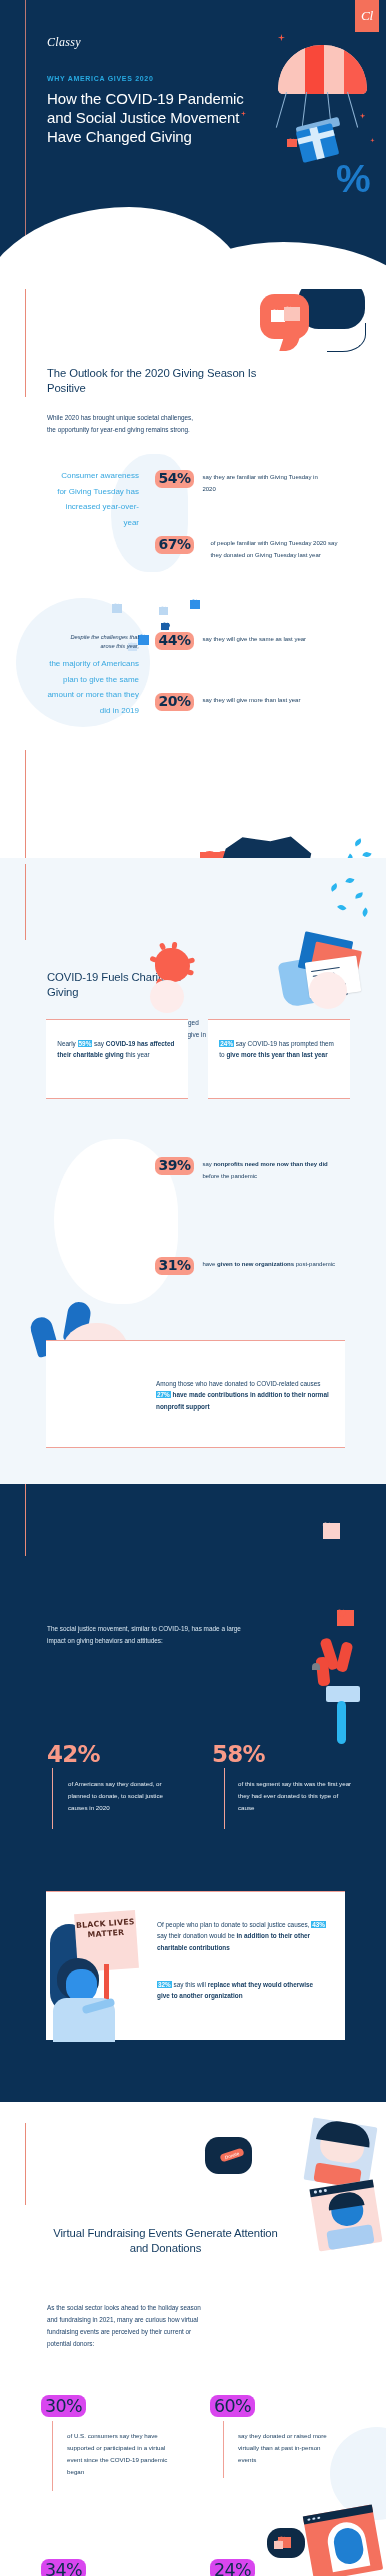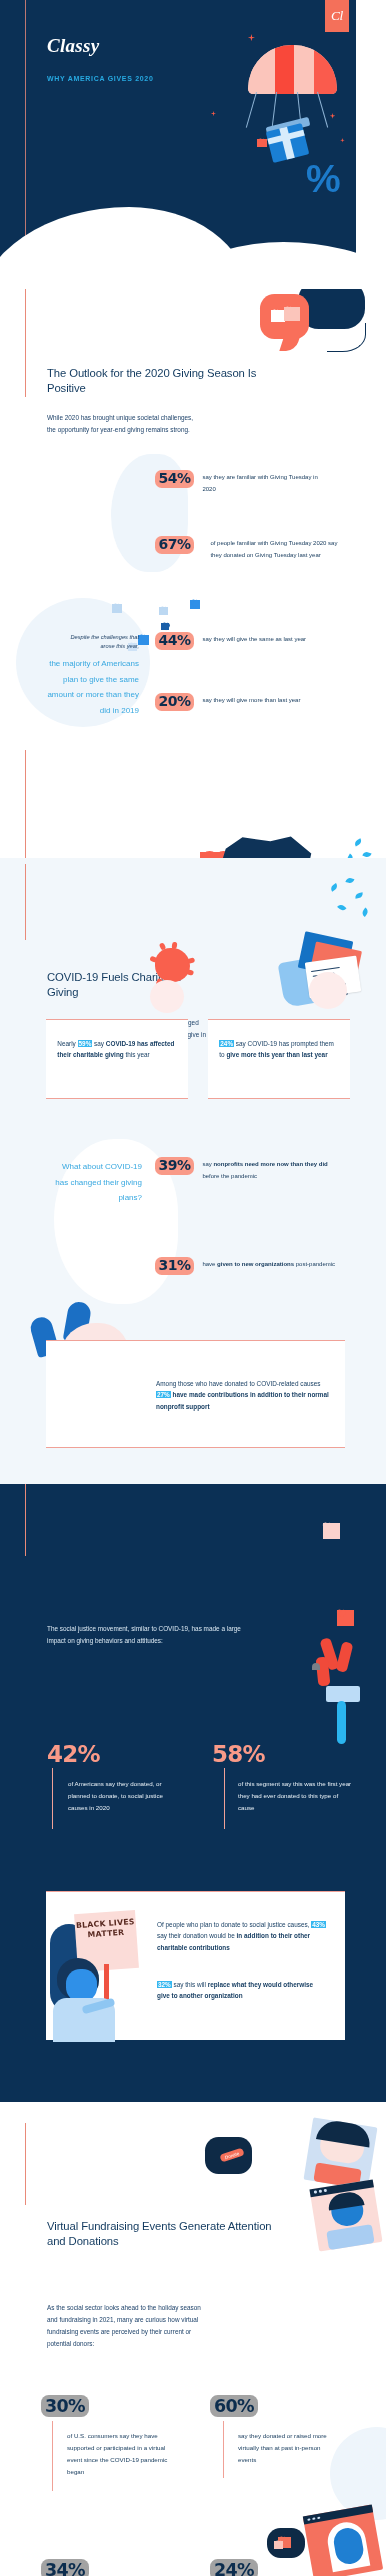--- a/index.html
+++ b/index.html
@@ -8,34 +8,34 @@
     background: #ffffff;
     font-family: "Liberation Sans", sans-serif;
   }
   body { width: 386px; height: 2733px; position: relative; overflow: hidden; }
 
   
   .page { position: relative; width: 386px; height: 2733px; }
 
   
   #hero {
-    position: absolute; left: 0; top: 0; width: 356px; height: 289px;
+    position: absolute; left: 0; top: 0; width: 386px; height: 289px;
     background: #0b3055; overflow: hidden;
   }
   #hero .rule { position: absolute; left: 25px; top: 0; width: 0.5px; height: 237px; background: #e98a79; opacity: .8; }
   .logo-badge {
     position: absolute; right: 7.2px; top: 0; width: 24px; height: 32px;
     background: #f4705a; color: #fff;
     font-family: "Liberation Serif", serif; font-style: italic;
     font-size: 13.4px; line-height: 32px; text-align: center; letter-spacing: -0.5px;
   }
   .classy-logo {
     position: absolute; left: 47px; top: 35px;
     font-family: "Liberation Serif", serif; font-style: italic;
-    font-size: 19px; color: #ffffff; letter-spacing: 0.3px; font-weight: 700;
+    font-size: 12px; color: #ffffff; letter-spacing: 0.3px; font-weight: 400;
   }
   .eyebrow {
     position: absolute; left: 47px; top: 75px;
     color: #27a9e1; font-size: 7px; font-weight: 700; letter-spacing: 0.7px;
   }
   .hero-title {
     position: absolute; left: 47px; top: 89px; width: 222px;
     color: #ffffff; font-size: 15px; line-height: 1.28; font-weight: 300;
     letter-spacing: -0.1px;
   }
@@ -185,21 +185,21 @@
   .blm-pole { position:absolute; left:58px; top:72px; width:4.6px;height:76px;background:#ef5342;}
   .blm-hair { position:absolute; left:11.3px; top:66px; width:42px;height:41px;background:#14365c;border-radius:50% 50% 44% 44%;}
   .blm-face { position:absolute; left:19.6px; top:77px; width:31px;height:33px;background:#2f90e8;border-radius:14.4px;}
   .blm-body { position:absolute; left:7.2px; top:106px; width:62px;height:44px;background:#bcdcf7;border-radius:13.4px 13.4px 0 0;}
   .blm-arm  { position:absolute; left:36px; top:110px; width:33px;height:8.2px;background:#8ec6f2;border-radius:4.6px;transform:rotate(-16deg);}
 
   
   #virtual { position: absolute; left: 0; top: 2102px; width: 386px; height: 608px; background:#ffffff; overflow:hidden; }
   #virtual .rule { position: absolute; left: 25px; top: 20.6px; width: 0.5px; height: 82px; background: #e98a79; }
   .pct-pill-lg {
-    display:inline-block; background:#a3a3a3; color:#0c2d4e; font-weight:700;
+    display:inline-block; background:#d946ef; color:#0c2d4e; font-weight:400;
     font-size: 17.5px; letter-spacing:-0.7px; padding: 1.5px 4.1px; border-radius: 7.7px;
     font-family:"DejaVu Sans", sans-serif; line-height:1.1;
   }
   .vcap { color:#163a5c; font-size:6.2px; line-height:1.92; }
 
   .screen { position:absolute; border-radius:2.1px; }
   .donate-bubble{ position:absolute; background:#0e2a46; border-radius:13.4px; }
   .donate-chip { position:absolute; background:#f4705a; color:#fff; font-size:4.6px;
      border-radius:4.6px; padding:1.5px 4.6px; transform: rotate(-18deg); }
 </style>
@@ -207,20 +207,21 @@
 <body>
 
 <div class="page">
 
   <section id="hero">
     <div class="rule"></div>
 
     <div class="logo-badge">Cl</div>
     <div class="classy-logo">Classy</div>
     <div class="eyebrow">WHY AMERICA GIVES 2020</div>
+    <div class="hero-title">How the COVID-19 Pandemic and Social Justice Movement Have Changed Giving</div>
 
     <div class="para">
       <div class="canopy">
         <i class="s1"></i>
           <i class="s2"></i>
           <i class="s3"></i>
           <i class="s4"></i>
       </div>
       <div class="cord" style="left:17.5px;  transform: rotate(16deg);"></div>
       <div class="cord" style="left:37px;  transform: rotate(7deg);"></div>
@@ -249,20 +250,21 @@
       <div class="heart-s" style="background:#fbc5bb;left:24px; top:12.4px; width:15.5px;height:14px;"></div>
     </div>
     <div class="squiggle"></div>
 
     <div class="sec-title" style="position:absolute;left:47px;top:77px;width:227px;">The Outlook for the 2020 Giving Season Is Positive</div>
     <div class="sec-body" style="position:absolute;left:47px;top:123px;width:155px;">While 2020 has brought unique societal challenges, the opportunity for year-end giving remains strong.</div>
 
     <div class="blue-blob" style="left:111px;top:165px;width:77px;height:118px;border-radius:58% 42% 46% 54%;"></div>
     <div class="blue-blob" style="left:15.5px;top:309px;width:134px;height:129px;border-radius:50%;"></div>
 
+    <div class="lead-blue" style="position:absolute;left:57px;top:179px;width:82px;">Consumer awareness for Giving Tuesday has increased year-over-year</div>
 
     <div class="stat-row" style="left:155px;top:181px;width:206px;">
       <span class="pill">54%</span>
       <span class="stat-text" style="width:129px;">say they are familiar with Giving Tuesday in 2020</span>
     </div>
 
     <div class="stat-row" style="left:155px;top:247px;width:206px;gap:8px;">
       <span class="pill">67%</span>
       <span class="stat-text" style="width:129px;">of people familiar with Giving Tuesday 2020 say they donated on Giving Tuesday last year</span>
     </div>
@@ -335,21 +337,20 @@
     </div>
 
     <div class="card" style="left:208px;top:161px;width:142px;height:80px;">
       <div class="card-txt" style="padding:17.5px 10.3px 0 11.3px;">
         <span class="hl-blue">24%</span><span> say COVID-19 has prompted them to </span><span class="bold-navy">give more this year than last year</span>
       </div>
     </div>
 
     <div class="blue-blob" style="background:#ffffff;left:54px;top:281px;width:124px;height:165px;border-radius:52% 48% 45% 55%;"></div>
 
-    <div class="lead-blue" style="position:absolute;left:54px;top:301px;width:88px;">What about COVID-19 has changed their giving plans?</div>
 
     <div class="stat-row" style="left:155px;top:299px;width:216px;">
       <span class="pill">39%</span>
       <span class="stat-text" style="width:135px;"><span>say </span><span class="bold-navy">nonprofits need more now than they did</span><span> before the pandemic</span></span>
     </div>
 
 
     <div class="stat-row" style="left:155px;top:399px;width:216px;">
       <span class="pill">31%</span>
       <span class="stat-text" style="width:135px;"><span>have </span><span class="bold-navy">given to new organizations</span><span> post-pandemic</span></span>
@@ -425,21 +426,21 @@
     <div class="screen" style="position:absolute;right:8.2px;top:82px;width:64px;height:63px;background:#fbdcd8;transform:rotate(-9deg);">
       <div style="position:absolute;left:0;top:0;width:100%;height:7.7px;background:#0e2a46;"></div>
       <div style="position:absolute;left:4.1px;top:2.1px;width:2.6px;height:2.6px;border-radius:50%;background:#cfe0f3;"></div>
       <div style="position:absolute;left:9.3px;top:2.1px;width:2.6px;height:2.6px;border-radius:50%;background:#cfe0f3;"></div>
       <div style="position:absolute;left:14.4px;top:2.1px;width:2.6px;height:2.6px;border-radius:50%;background:#cfe0f3;"></div>
       <div style="position:absolute;left:17.5px;top:12.4px;width:32px;height:30px;background:#1f7fd2;border-radius:15.5px;"></div>
       <div style="position:absolute;left:15.5px;top:9.3px;width:36px;height:14.4px;background:#0e2a46;border-radius:17.5px 17.5px 0 0;"></div>
       <div style="position:absolute;left:10.3px;top:44px;width:46px;height:18.5px;background:#a9cdf2;border-radius:4.1px;"></div>
     </div>
 
-    <div class="sec-title" style="position:absolute;left:47px;top:117px;width:237px;">Virtual Fundraising Events Generate Attention and Donations</div>
+    <div class="sec-title" style="position:absolute;left:47px;top:124px;width:237px;text-align:center;">Virtual Fundraising Events Generate Attention and Donations</div>
     <div class="sec-body" style="position:absolute;left:47px;top:200px;width:160px;">As the social sector looks ahead to the holiday season and fundraising in 2021, many are curious how virtual fundraising events are perceived by their current or potential donors:</div>
 
     <div style="position:absolute;left:41px;top:293px;">
       <span class="pct-pill-lg">30%</span>
     </div>
     <div class="pct-stem" style="left:52px;top:319px;height:70px;"></div>
     <div class="vcap" style="position:absolute;left:67px;top:328px;width:103px;">of U.S. consumers say they have supported or participated in a virtual event since the COVID-19 pandemic began</div>
 
     <div style="position:absolute;left:210px;top:293px;">
       <span class="pct-pill-lg">60%</span>

